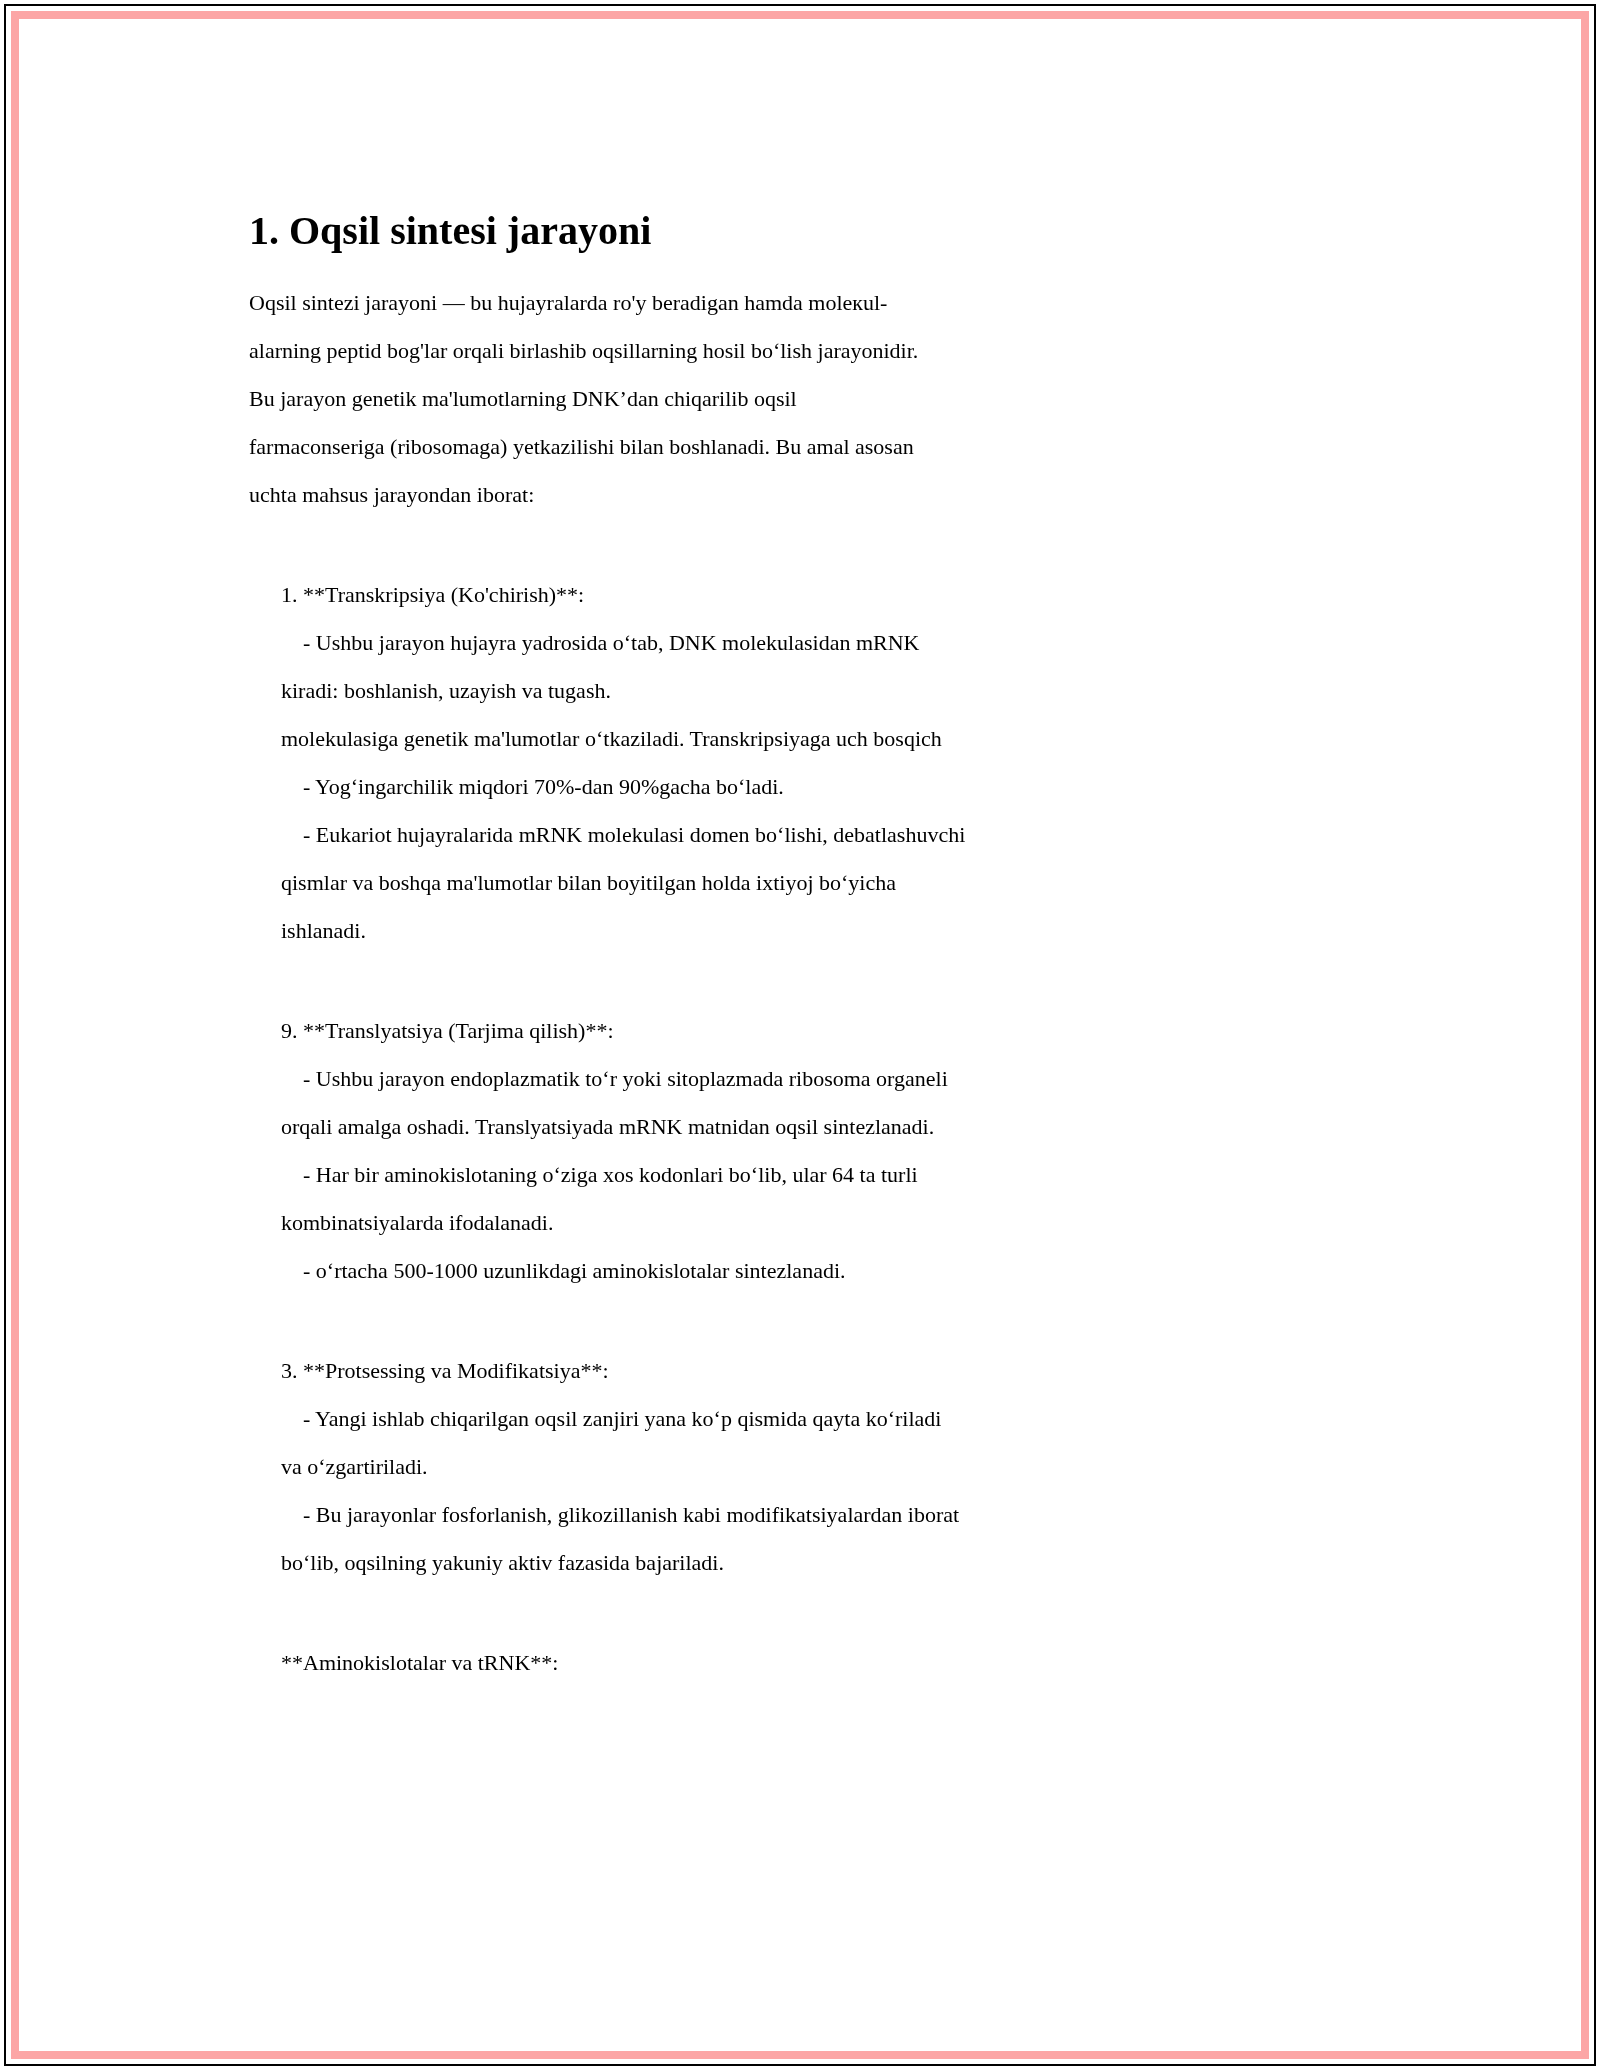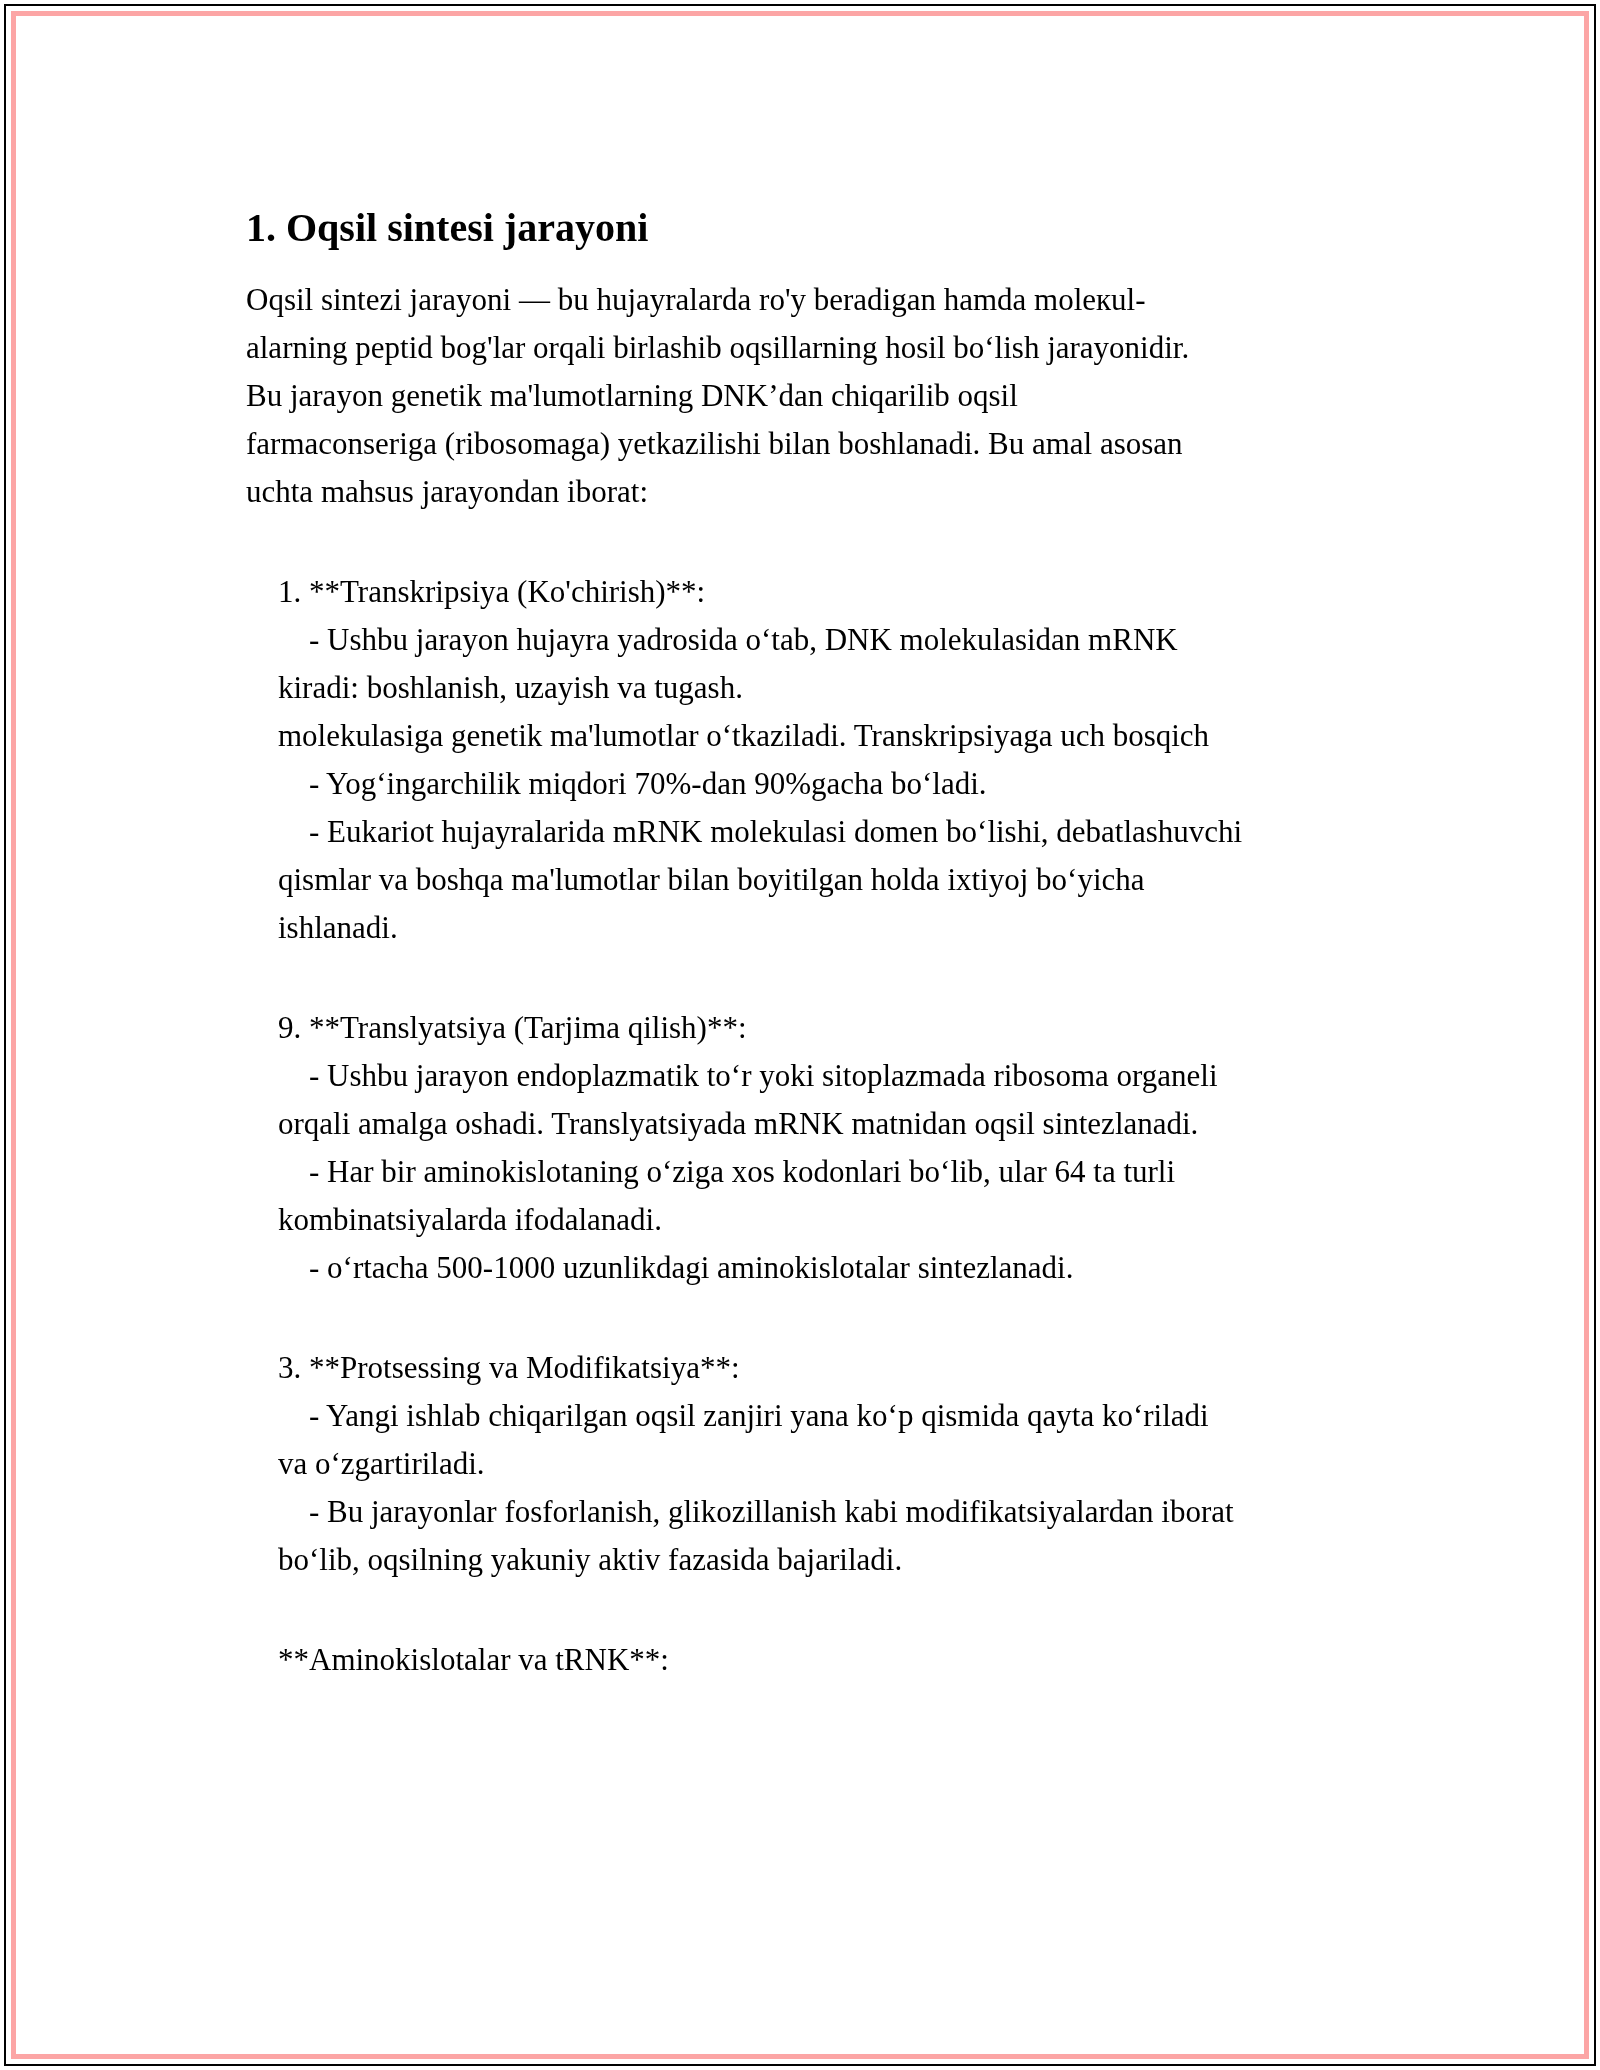--- a/index.html
+++ b/index.html
@@ -19,21 +19,21 @@
   }
   .frame-outer {
     box-sizing: border-box;
     height: 100%;
     border: 2px solid #000000;
     padding: 5px;
   }
   .frame-inner {
     box-sizing: border-box;
     height: 100%;
-    border: 5px solid #fca5a5;
+    border: 8px solid #fca5a5;
     overflow: hidden;
   }
   .content {
     box-sizing: border-box;
     padding: 188px 140px 0 230px;
   }
   .doc-title {
     margin: 0 0 24px 0;
     font-size: 40px;
     font-weight: bold;
@@ -41,21 +41,21 @@
     white-space: pre;
   }
   .block {
     margin: 0;
   }
   .block + .block {
     margin-top: 52px;
     margin-left: 32px;
   }
   .line {
-    font-size: 31px;
+    font-size: 22px;
     line-height: 48px;
     white-space: pre;
   }
 </style>
 </head>
 <body>
 
 <div class="page">
   <div class="frame-outer">
     <div class="frame-inner">

